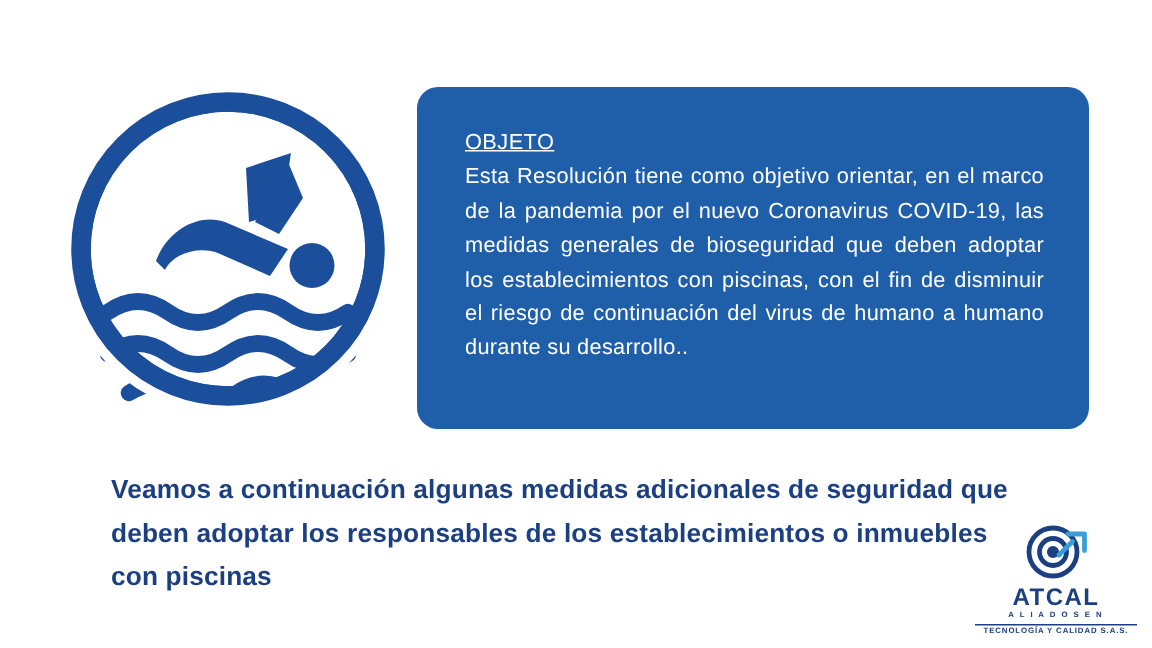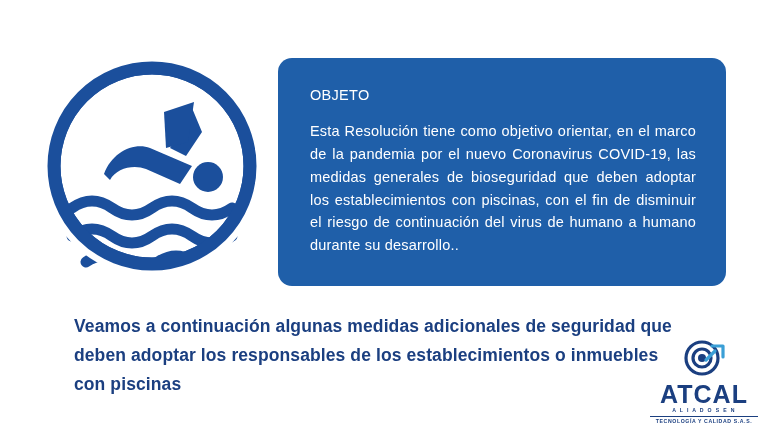--- a/index.html
+++ b/index.html
@@ -48,22 +48,23 @@
     background: #1f5fa9;
     border-radius: 14px;
     box-sizing: border-box;
     padding: 26px 30px 20px 32px;
     color: #ffffff;
   }
   .objeto-title {
     font-size: 14.5px;
     line-height: 1.55;
     letter-spacing: 0.3px;
-    margin: 0 0 14px 0;
+    margin: 0 0 1px 0;
     font-weight: 400;
+    text-decoration: underline;
   }
   .objeto-body {
     font-size: 14.5px;
     line-height: 1.57;
     letter-spacing: 0.2px;
     text-align: justify;
     text-justify: inter-word;
     margin: 0;
     font-weight: 400;
   }
@@ -92,21 +93,21 @@
   }
   .atcal-mark {
     height: 42px;
     display: flex;
     align-items: center;
     justify-content: center;
   }
   .atcal-name {
     font-family: "Liberation Sans", sans-serif;
     font-weight: bold;
-    font-size: 25px;
+    font-size: 16px;
     color: #1b3f80;
     letter-spacing: 1px;
     line-height: 1.05;
     margin-top: 1px;
   }
   .atcal-sub {
     font-size: 5.2px;
     color: #1b3f80;
     letter-spacing: 1.3px;
     line-height: 1.5;

